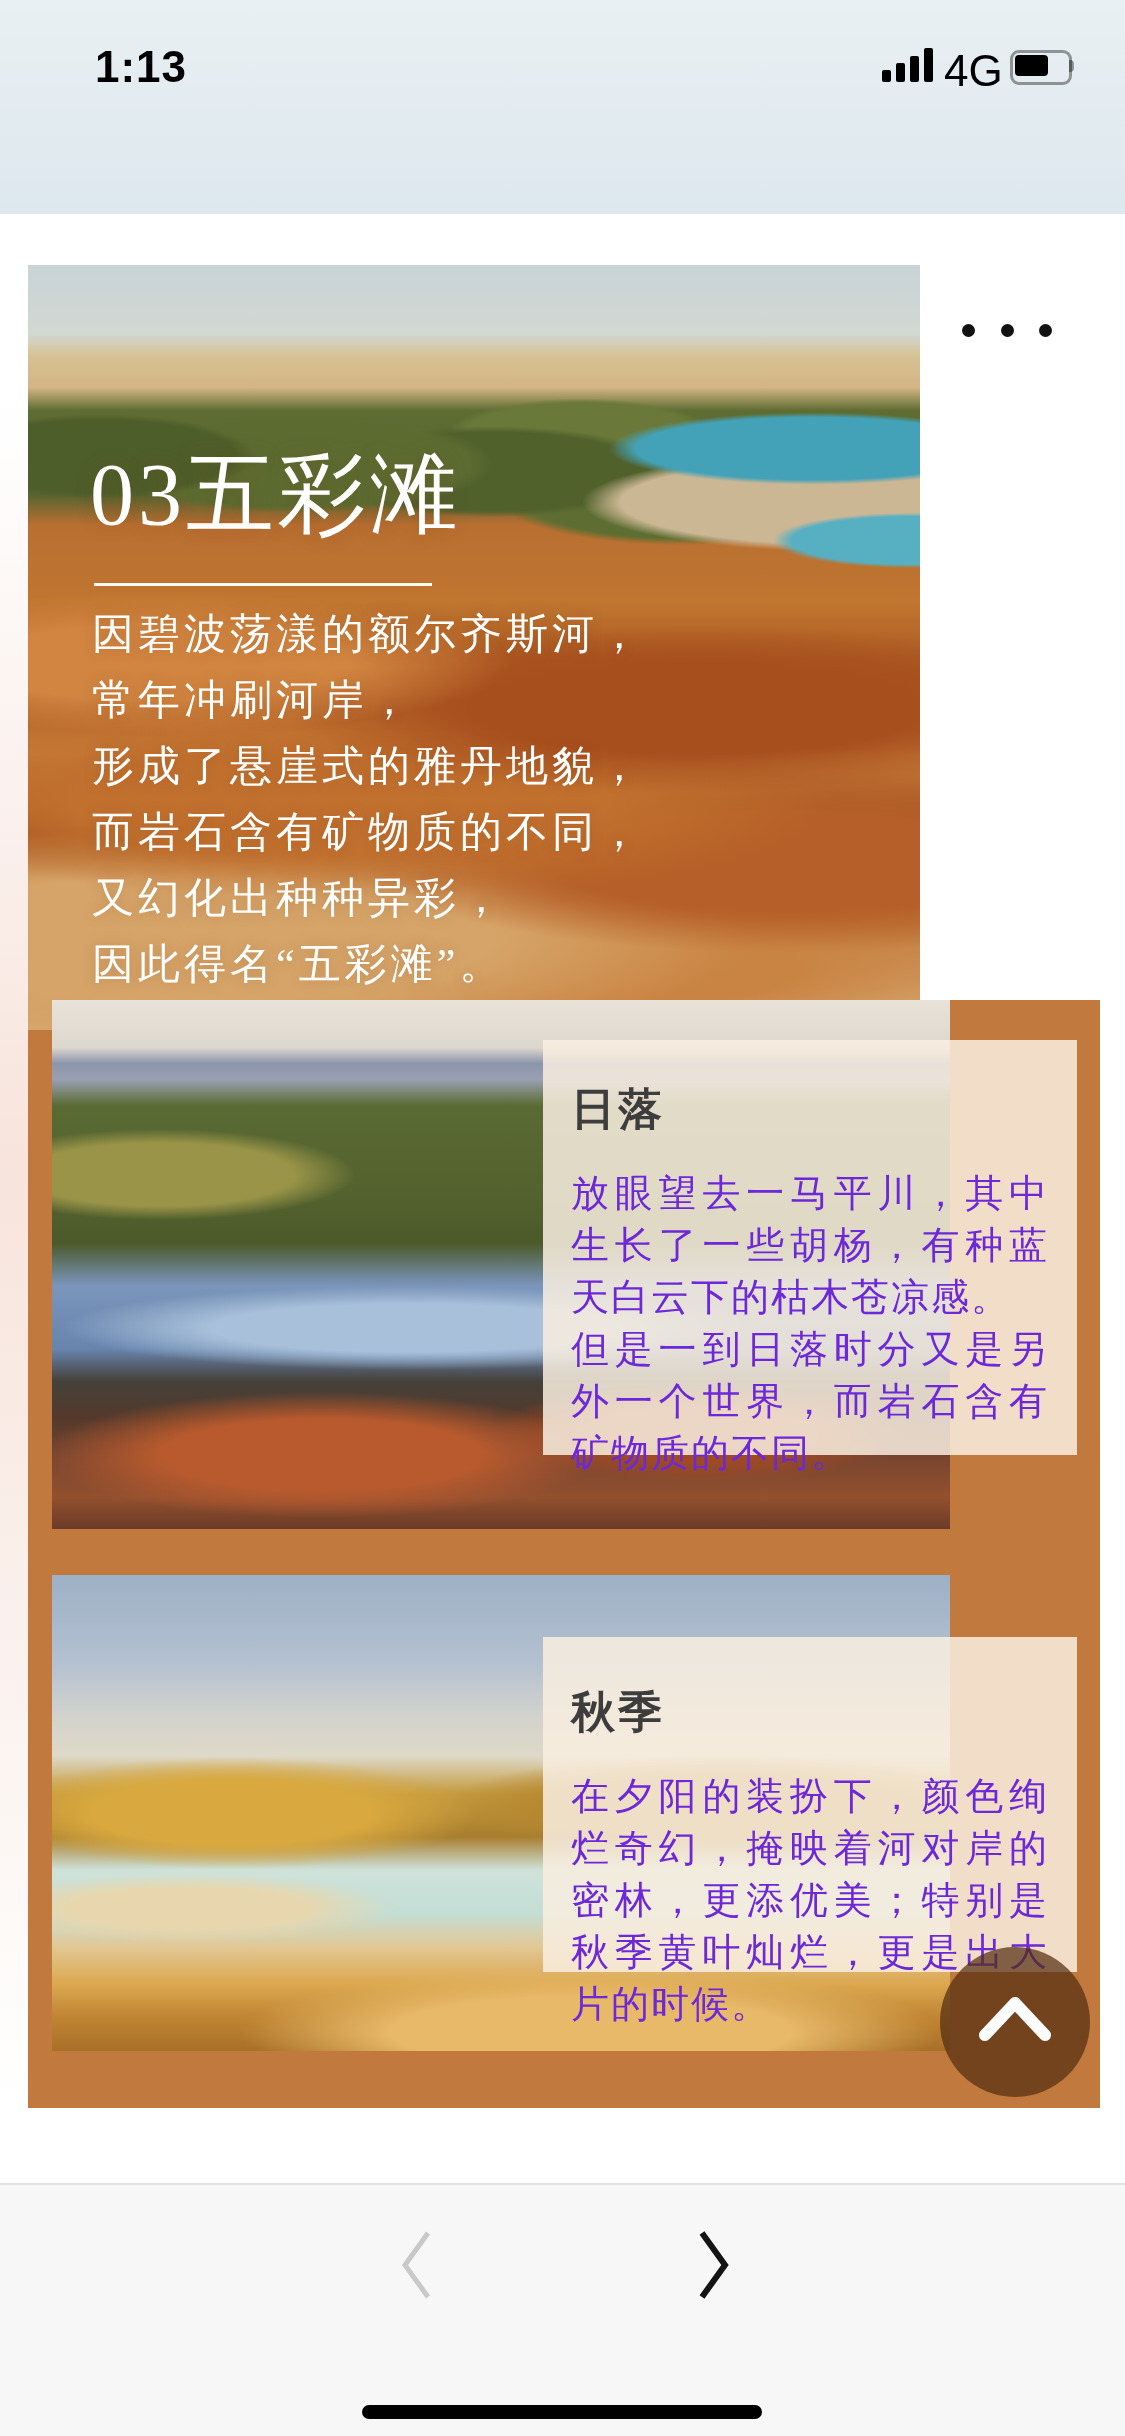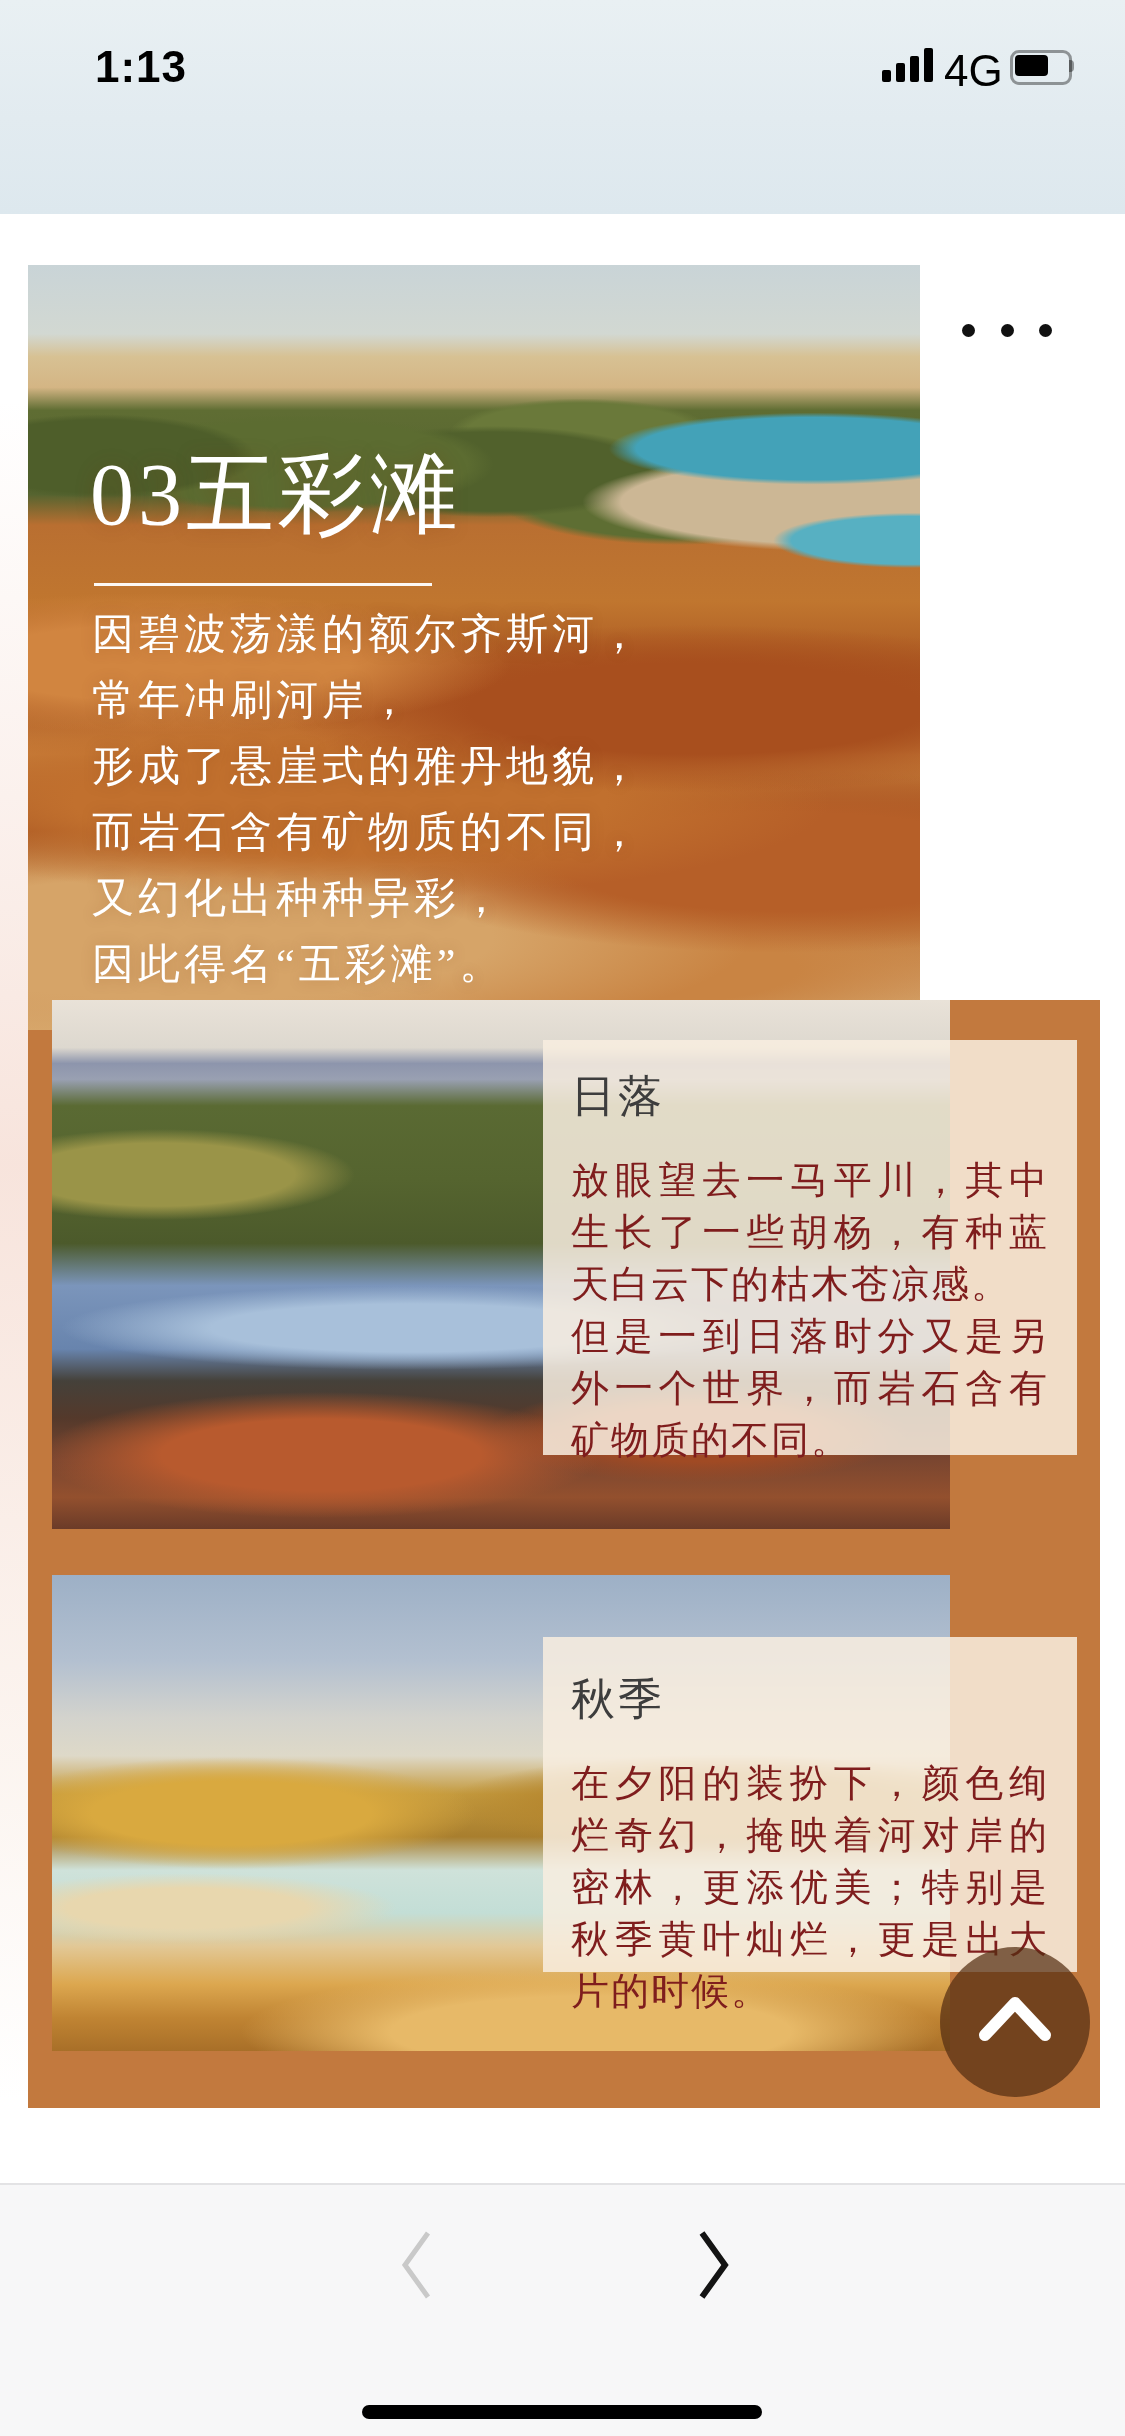--- a/index.html
+++ b/index.html
@@ -114,23 +114,23 @@
         #cfe2da 62%, #c3ded6 71%,
         #e2c896 78%, #dca74f 86%, #c08433 93%, #a86f28 100%);
   }
   .panel {
     position:absolute; left:543px; width:534px;
     background:rgba(248,237,224,0.86);
     box-sizing:border-box; padding:24px 28px;
   }
   .panel-1 { top:1040px; height:415px; }
   .panel-2 { top:1637px; height:335px; padding-top:30px; }
-  .panel-heading { font-size:44px; font-weight:400; color:#3d3d3d; letter-spacing:3px; margin:3px 0 28px 0; }
+  .panel-heading { font-size:44px; font-weight:700; color:#3d3d3d; letter-spacing:3px; margin:16px 0 28px 0; }
   .panel-body p {
-    margin:0; font-size:38px; line-height:52px; color:#7f1d1d;
+    margin:0; font-size:38px; line-height:52px; color:#6d28d9;
     letter-spacing:2px; text-align:justify;
   }
 
   
   .scroll-top {
     position:absolute; left:940px; top:1947px; width:150px; height:150px;
     border-radius:50%; background:rgba(84,46,18,0.72); cursor:pointer;
   }
   .scroll-top svg { position:absolute; left:0; top:0; }
 

